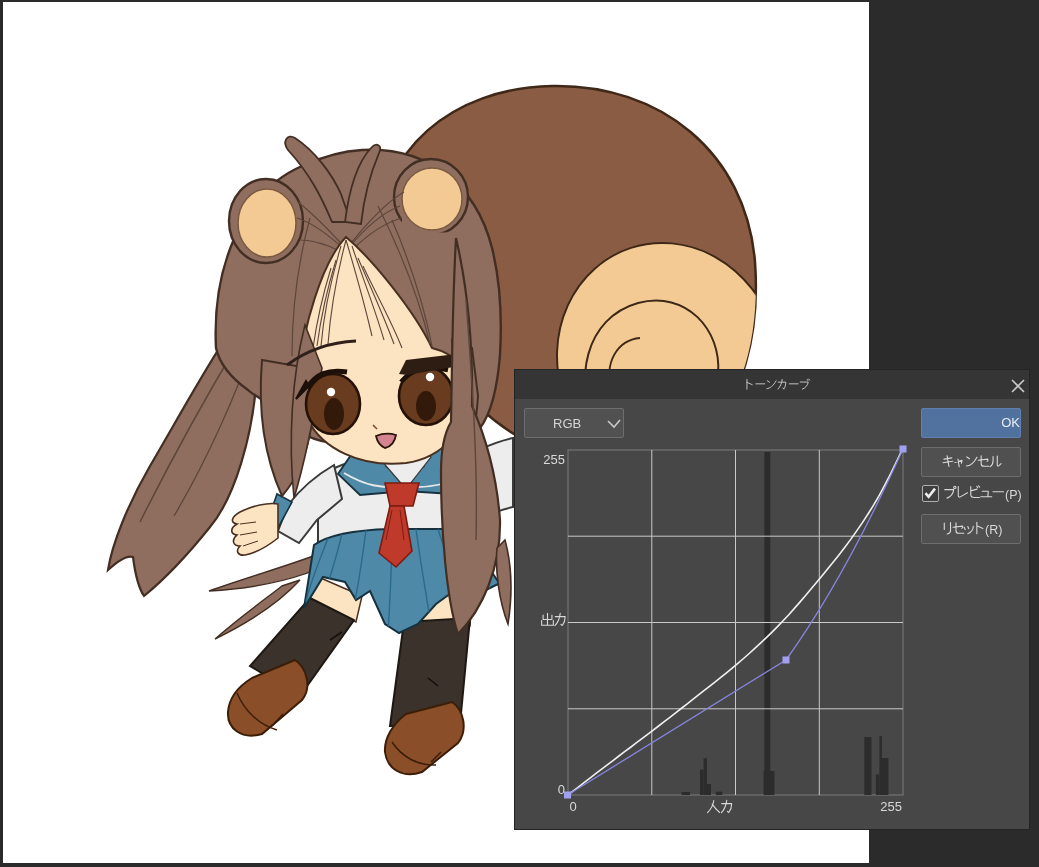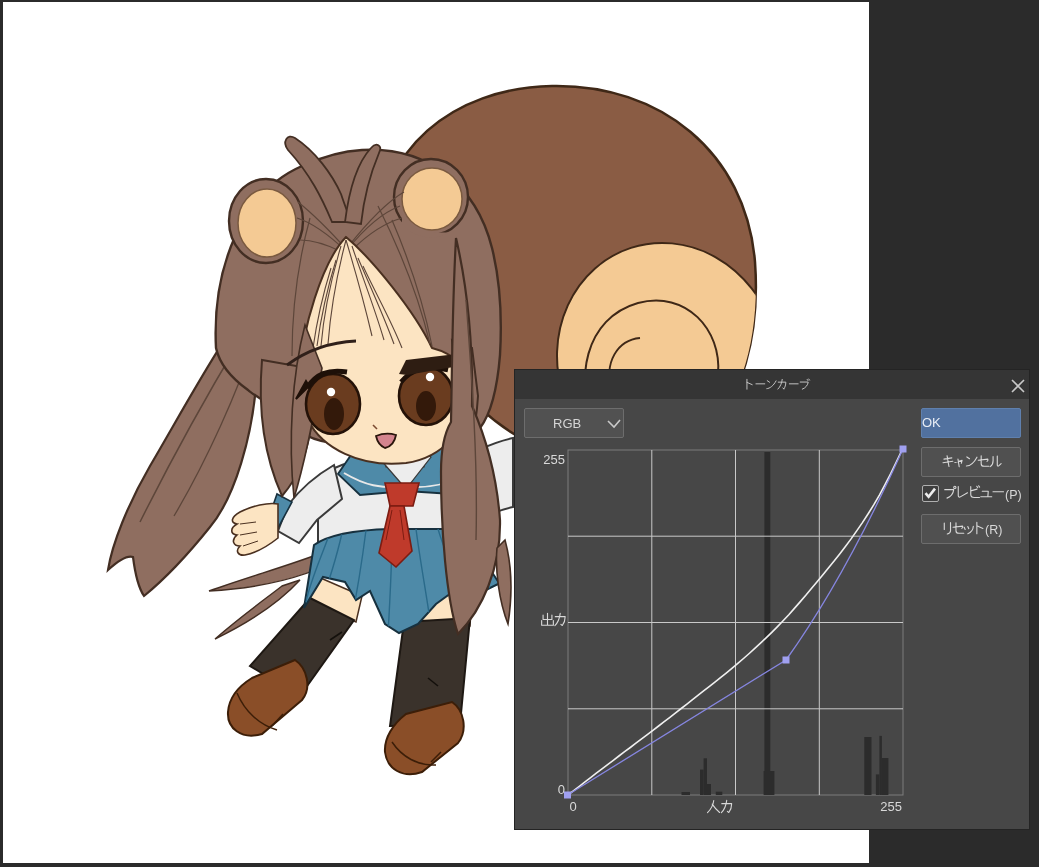--- a/index.html
+++ b/index.html
@@ -1,21 +1,21 @@
 <!DOCTYPE html>
 <html><head>
 <meta charset="utf-8">
 <style>
 html,body{margin:0;padding:0;background:#2b2b2b;}
 .stage{position:relative;width:1039px;height:867px;background:#2b2b2b;overflow:hidden;font-family:"Liberation Sans",sans-serif;}
 .scene{position:absolute;left:0;top:0;}
 .dlg{position:absolute;left:514px;top:369px;width:516px;height:461px;background:#474747;border:1px solid #242424;box-sizing:border-box;}
 .tbar{position:absolute;left:0;top:0;width:100%;height:29px;background:#353535;}
 .btn{position:absolute;width:100px;height:30px;background:#505050;border:1px solid #6d6d6d;border-radius:2px;box-sizing:border-box;}
-.ok{background:#51719f;border:1px solid #5f80ae;color:#e8edf5;font-size:13px;text-align:left;line-height:28px;}
+.ok{background:#51719f;border:1px solid #5f80ae;color:#e8edf5;font-size:13px;text-align:right;line-height:28px;}
 .dd{position:absolute;left:9px;top:38px;width:100px;height:30px;background:#515151;border:1px solid #6d6d6d;border-radius:2px;box-sizing:border-box;color:#d6d6d6;font-size:13px;}
 .gsvg{position:absolute;left:0;top:0;}
 </style>
 </head>
 <body>
 <div class="stage">
 <svg class="scene" width="1039" height="867" viewBox="0 0 1039 867">
 <defs>
 
 <g id="k-to">

